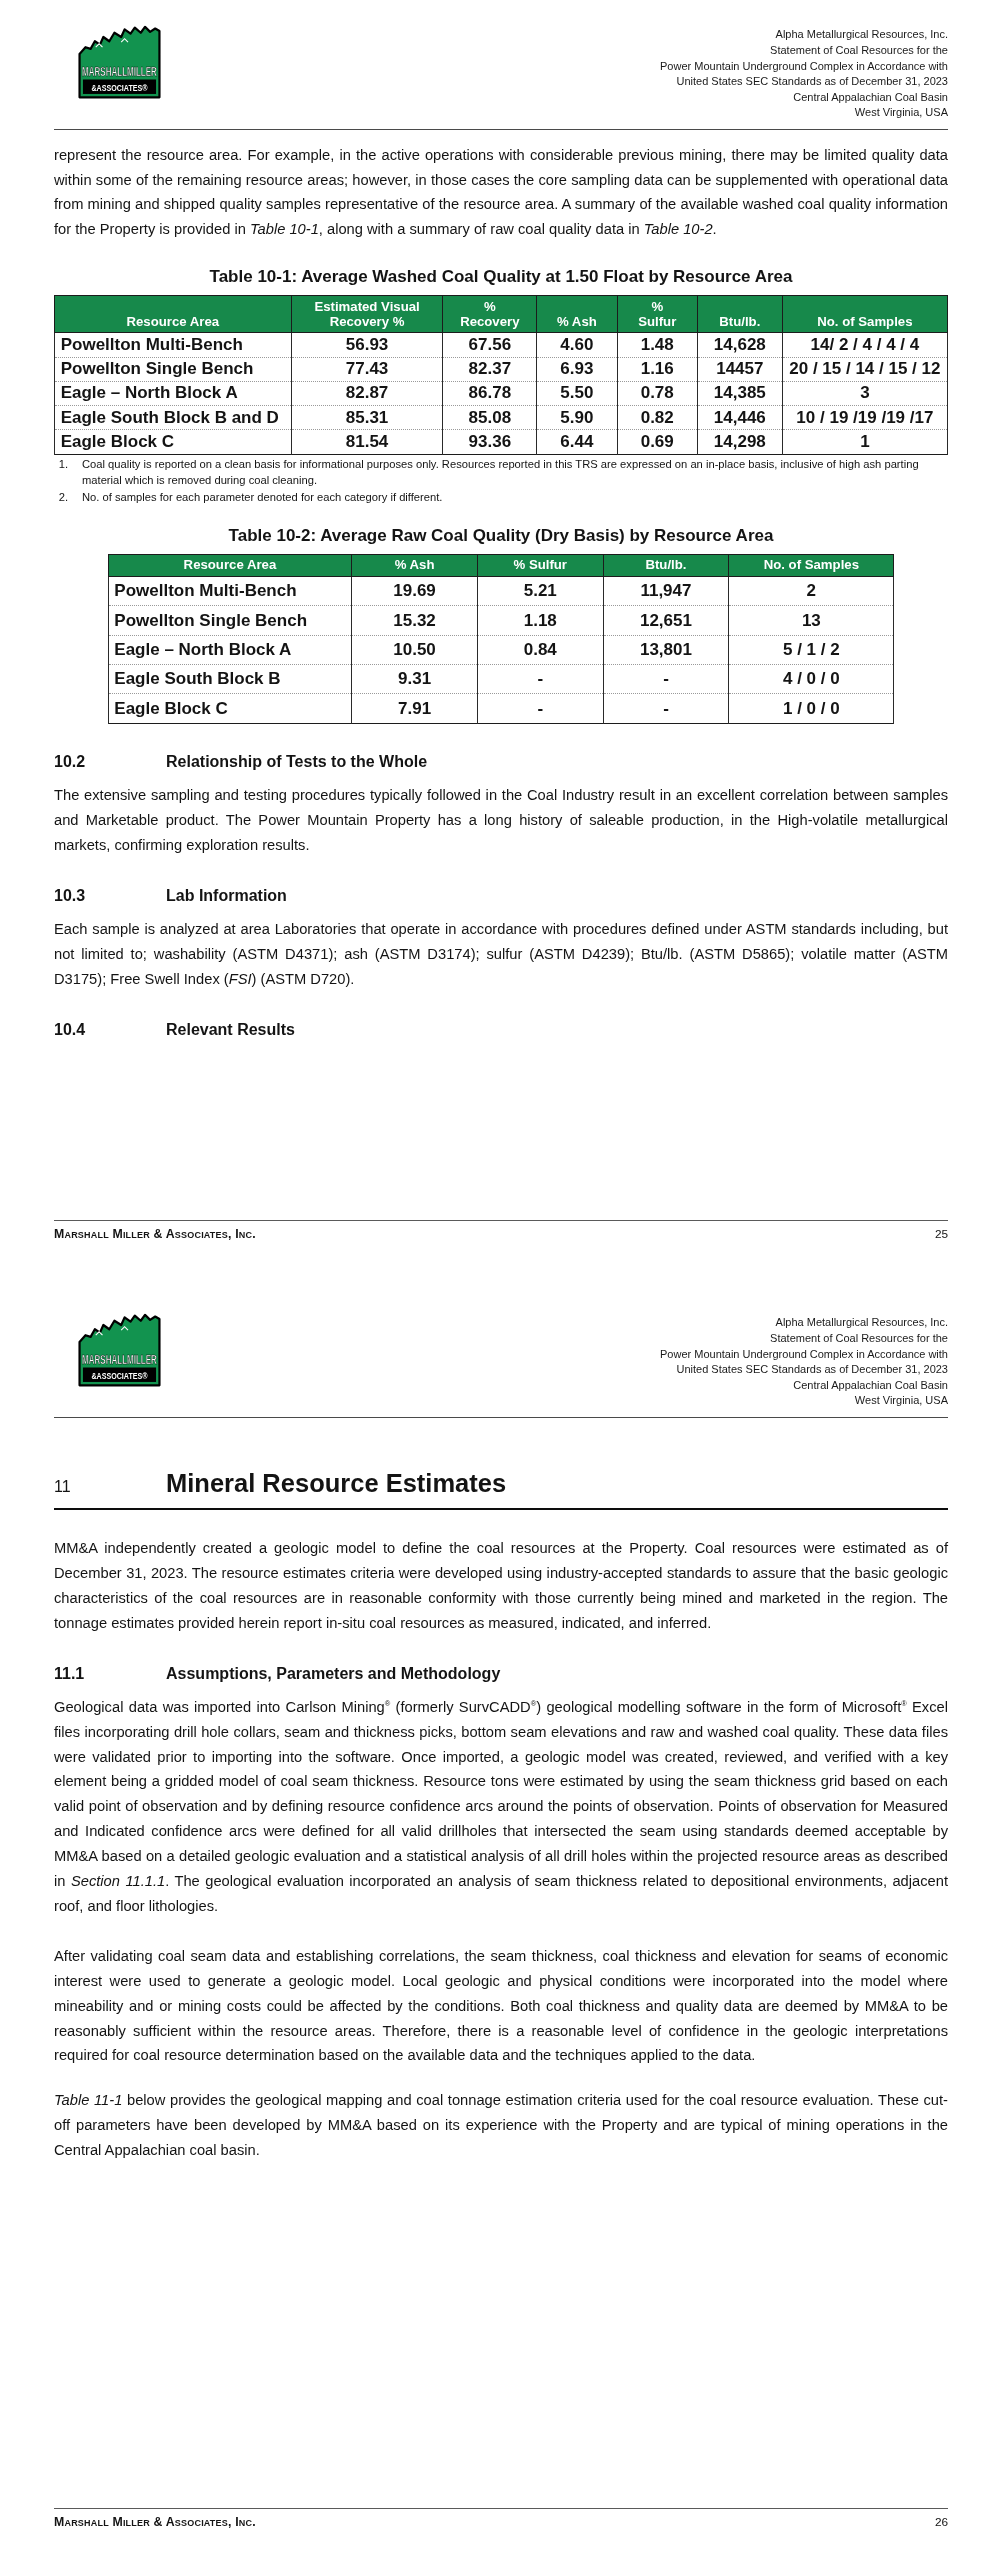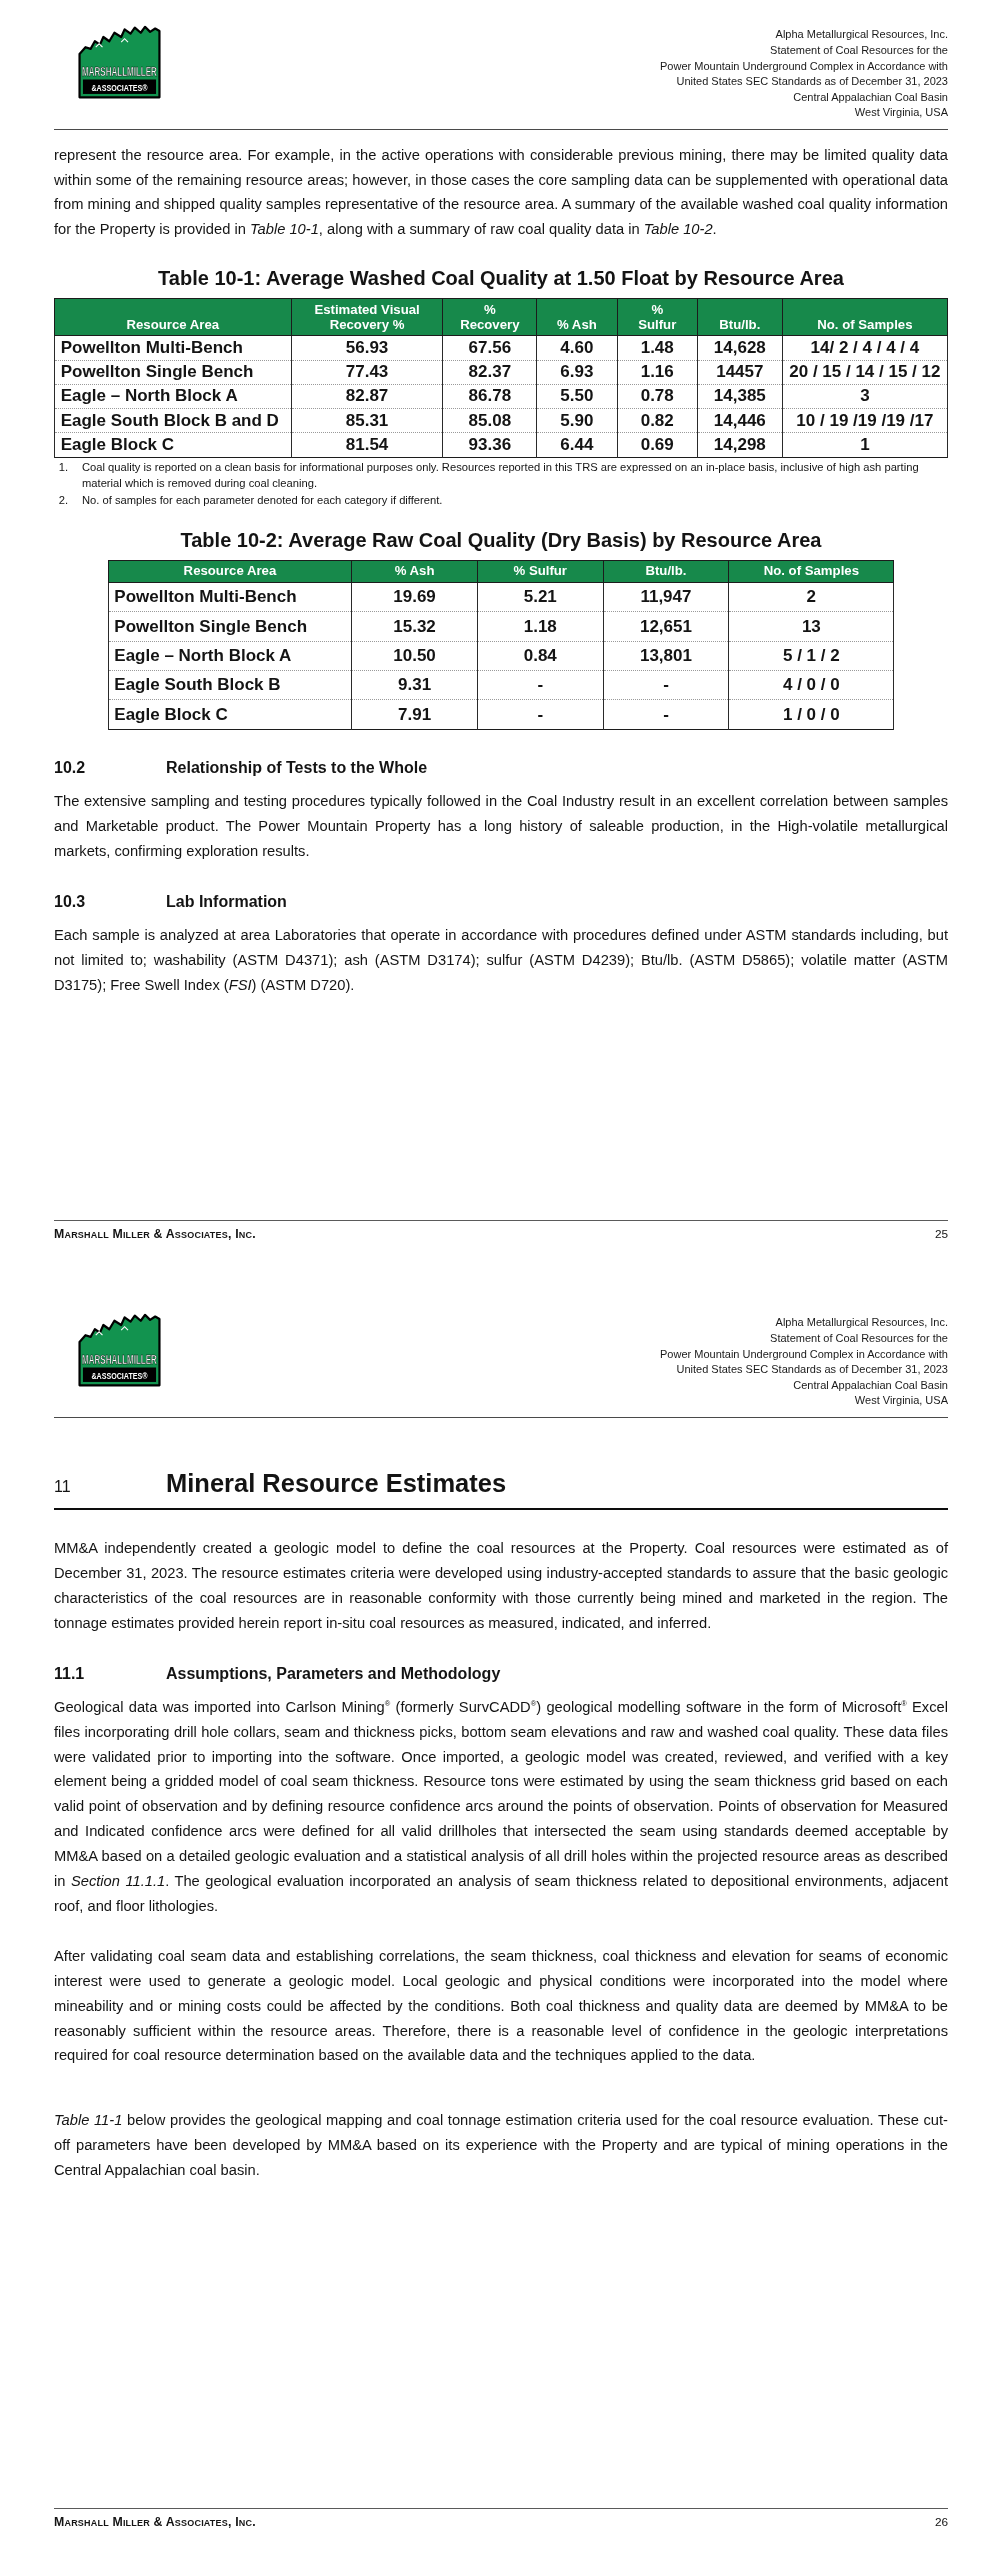--- a/index.html
+++ b/index.html
@@ -35,21 +35,21 @@
   .body-par {
     font-size: 14.7px;
     line-height: 1.69;
     text-align: justify;
     margin-top: 12.3px;
   }
   .it { font-style: italic; }
   sup.reg { font-size: 7.5px; vertical-align: super; line-height: 0; }
 
   
-  .table-title { text-align: center; font-weight: bold; font-size: 20px; margin-top: 24.5px; }
+  .table-title { text-align: center; font-weight: bold; font-size: 17px; margin-top: 24.5px; }
   table.q { border-collapse: collapse; table-layout: fixed; border: 1.5px solid #1c1c1c; margin-top: 8.5px; }
   table.t1 { width: 100%; }
   table.t2 { width: 88%; margin-left: auto; margin-right: auto; margin-top: 7.5px; }
   table.q th {
     background: #17894b;
     color: #ffffff;
     font-weight: bold;
     font-size: 13.2px;
     line-height: 1.12;
     vertical-align: bottom;
@@ -269,20 +269,24 @@
     <span>Relationship of Tests to the Whole</span>
   </div>
   <p class="body-par">The extensive sampling and testing procedures typically followed in the Coal Industry result in an excellent correlation between samples and Marketable product.  The Power Mountain Property has a long history of saleable production, in the High-volatile metallurgical markets, confirming exploration results.</p>
 
   <div class="sec-h">
     <span class="sec-num">10.3</span>
     <span>Lab Information</span>
   </div>
   <p class="body-par"><span>Each sample is analyzed at area Laboratories that operate in accordance with procedures defined under ASTM standards including, but not limited to; washability (ASTM D4371); ash (ASTM D3174); sulfur (ASTM D4239); Btu/lb. (ASTM D5865); volatile matter (ASTM D3175); Free Swell Index (</span><span class="it">FSI</span><span>) (ASTM D720).</span></p>
 
+  <div class="sec-h">
+    <span class="sec-num">10.4</span>
+    <span>Relevant Results</span>
+  </div>
 
   <div class="page-footer">
     <hr class="footer-rule">
     <div class="footer-row">
       <span class="company">Marshall Miller &amp; Associates, Inc.</span>
       <span class="pageno">25</span>
     </div>
   </div>
 </div>
 
@@ -320,21 +324,21 @@
 
   <div class="sec-h">
     <span class="sec-num">11.1</span>
     <span>Assumptions, Parameters and Methodology</span>
   </div>
 
   <p class="body-par"><span>Geological data was imported into Carlson Mining</span><sup class="reg">®</sup><span> (formerly SurvCADD</span><sup class="reg">®</sup><span>) geological modelling software in the form of Microsoft</span><sup class="reg">®</sup><span> Excel files incorporating drill hole collars, seam and thickness picks, bottom seam elevations and raw and washed coal quality.  These data files were validated prior to importing into the software.  Once imported, a geologic model was created, reviewed, and verified with a key element being a gridded model of coal seam thickness.  Resource tons were estimated by using the seam thickness grid based on each valid point of observation and by defining resource confidence arcs around the points of observation.  Points of observation for Measured and Indicated confidence arcs were defined for all valid drillholes that intersected the seam using standards deemed acceptable by MM&amp;A based on a detailed geologic evaluation and a statistical analysis of all drill holes within the projected resource areas as described in </span><span class="it">Section 11.1.1</span><span>.  The geological evaluation incorporated an analysis of seam thickness related to depositional environments, adjacent roof, and floor lithologies.</span></p>
 
   <p class="body-par" style="margin-top:25.5px">After validating coal seam data and establishing correlations, the seam thickness, coal thickness and elevation for seams of economic interest were used to generate a geologic model.  Local geologic and physical conditions were incorporated into the model where mineability and or mining costs could be affected by the conditions.  Both coal thickness and quality data are deemed by MM&amp;A to be reasonably sufficient within the resource areas.  Therefore, there is a reasonable level of confidence in the geologic interpretations required for coal resource determination based on the available data and the techniques applied to the data.</p>
 
-  <p class="body-par" style="margin-top:40px"><span class="it">Table 11-1</span><span> below provides the geological mapping and coal tonnage estimation criteria used for the coal resource evaluation.  These cut-off parameters have been developed by MM&amp;A based on its experience with the Property and are typical of mining operations in the Central Appalachian coal basin.</span></p>
+  <p class="body-par" style="margin-top:20px"><span class="it">Table 11-1</span><span> below provides the geological mapping and coal tonnage estimation criteria used for the coal resource evaluation.  These cut-off parameters have been developed by MM&amp;A based on its experience with the Property and are typical of mining operations in the Central Appalachian coal basin.</span></p>
 
   <div class="page-footer">
     <hr class="footer-rule">
     <div class="footer-row">
       <span class="company">Marshall Miller &amp; Associates, Inc.</span>
       <span class="pageno">26</span>
     </div>
   </div>
 </div>
 

